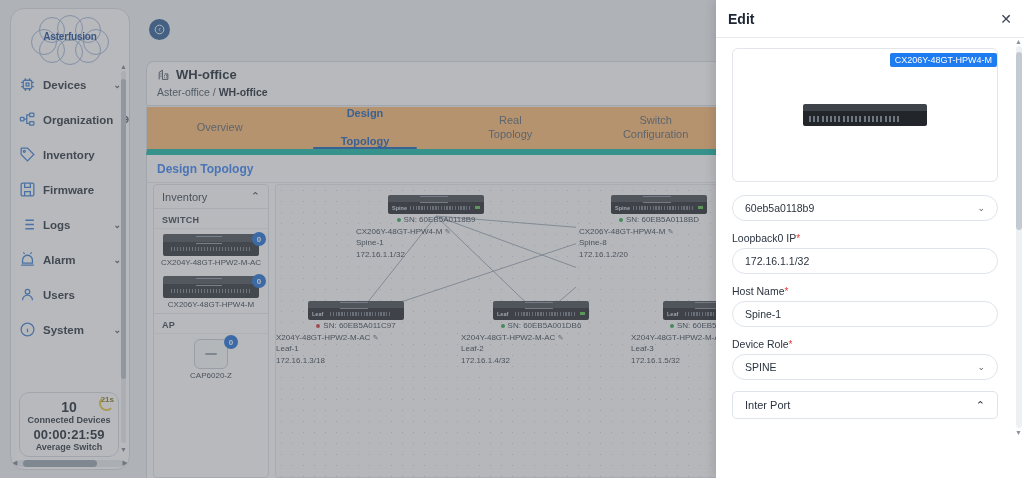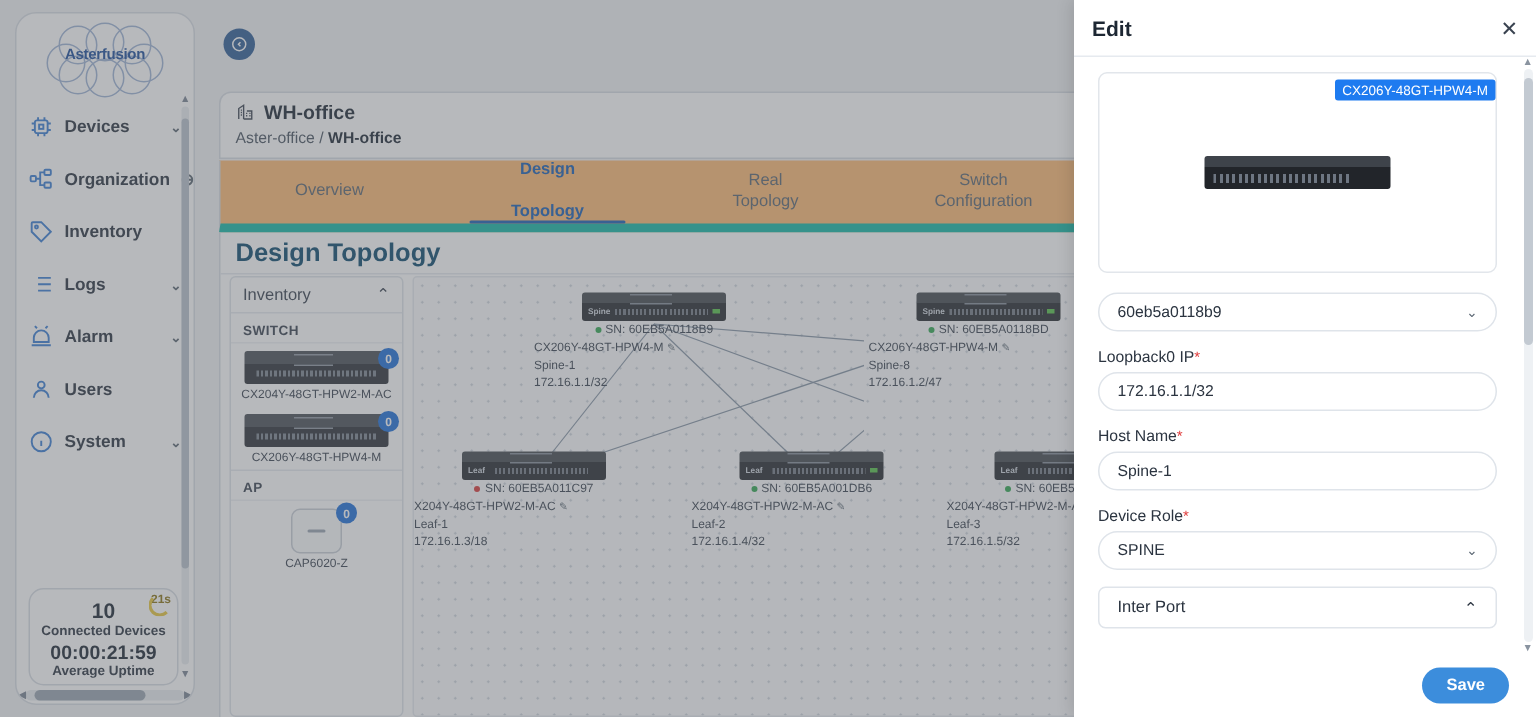--- a/index.html
+++ b/index.html
@@ -112,21 +112,21 @@
     content: ""; position: absolute; left: 14%; right: 14%; bottom: 0;
     height: 2.5px; background: #1a5fb4; border-radius: 2px;
   }
 
   .topo-card {
     position: absolute; left: 6px; top: 155px; right: 4px; bottom: 0;
     background: #fff; border-left: 1px solid #d8dde3; border-right: 1px solid #d8dde3;
   }
   .topo-head {
     height: 28px; display: flex; align-items: center; padding-left: 10px;
-    font-size: 17px; font-weight: bold; color: #0c4a6e;
+    font-size: 12px; font-weight: bold; color: #3b82f6;
     border-bottom: 1px solid #e6eaef;
   }
   .topo-body { position: absolute; left: 6px; right: 6px; top: 29px; bottom: 0; display: flex; }
 
   .inv {
     width: 116px; flex: 0 0 116px; background: #fff;
     border: 1px solid #dfe4ea; border-radius: 4px; margin-right: 6px;
     overflow: hidden;
   }
   .inv-head {
@@ -307,20 +307,29 @@
             <svg viewBox="0 0 24 24" fill="none" stroke="currentColor" stroke-width="1.8">
               <path d="M3 12V4a1 1 0 011-1h8l9 9-9 9z"></path>
               <circle cx="7.5" cy="7.5" r="1.4"></circle>
             </svg>
           </span>
         <span class="nav-label">Inventory</span>
       </div>
       <div class="nav-item">
         <span class="ico">
             <svg viewBox="0 0 24 24" fill="none" stroke="currentColor" stroke-width="1.8">
+              <rect x="3" y="3" width="18" height="18" rx="2"></rect>
+              <path d="M8 3v6h8V3M8 21v-6h8v6"></path>
+            </svg>
+          </span>
+        <span class="nav-label">Firmware</span>
+      </div>
+      <div class="nav-item">
+        <span class="ico">
+            <svg viewBox="0 0 24 24" fill="none" stroke="currentColor" stroke-width="1.8">
               <path d="M9 6h12M9 12h12M9 18h12M4 6h.01M4 12h.01M4 18h.01"></path>
             </svg>
           </span>
         <span class="nav-label">Logs</span>
         <span class="chev">⌄</span>
       </div>
       <div class="nav-item">
         <span class="ico">
             <svg viewBox="0 0 24 24" fill="none" stroke="currentColor" stroke-width="1.8">
               <path d="M5 17h14v-4a7 7 0 10-14 0z"></path>
@@ -358,21 +367,21 @@
     <div class="sb-arrow" style="right:2px;bottom:16px">▼</div>
 
     <div class="stat-card">
       <div class="refresh-badge">
         <span class="arc"></span>
         <span>21s</span>
       </div>
       <div class="stat-num">10</div>
       <div class="stat-cap">Connected Devices</div>
       <div class="stat-time">00:00:21:59</div>
-      <div class="stat-cap">Average Uptime</div>
+      <div class="stat-cap">Average Switch</div>
     </div>
 
     <div class="sb-horiz">
       <i></i>
     </div>
     <div class="sb-arrow" style="left:1px;bottom:2px">◀</div>
     <div class="sb-arrow" style="right:1px;bottom:2px">▶</div>
   </div>
 
   <div class="main">
@@ -491,21 +500,21 @@
             </div>
             <div class="node-line sn">
               <i class="dot" style="background:#32a852"></i>
               <span>SN: 60EB5A0118BD</span>
             </div>
             <div class="node-line">
               <span>CX206Y-48GT-HPW4-M</span>
               <span class="edit-ico">✎</span>
             </div>
             <div class="node-line">Spine-8</div>
-            <div class="node-line">172.16.1.2/47</div>
+            <div class="node-line">172.16.1.2/20</div>
           </div>
 
           <div class="node" style="left:80px;top:116px">
             <div class="node-img">
               <span class="role">Leaf</span>
               <span class="ports"></span>
             </div>
             <div class="node-line sn">
               <i class="dot" style="background:#d93a3a"></i>
               <span>SN: 60EB5A011C97</span>
@@ -609,18 +618,15 @@
         <span class="cv">⌃</span>
       </div>
     </div>
 
     <div class="panel-sb">
       <i></i>
       <span class="a" style="top:-8px">▲</span>
       <span class="a" style="bottom:-8px">▼</span>
     </div>
 
-    <div class="panel-foot">
-      <button class="save-btn">Save</button>
-    </div>
   </div>
 
 </div>
 
 </body></html>

